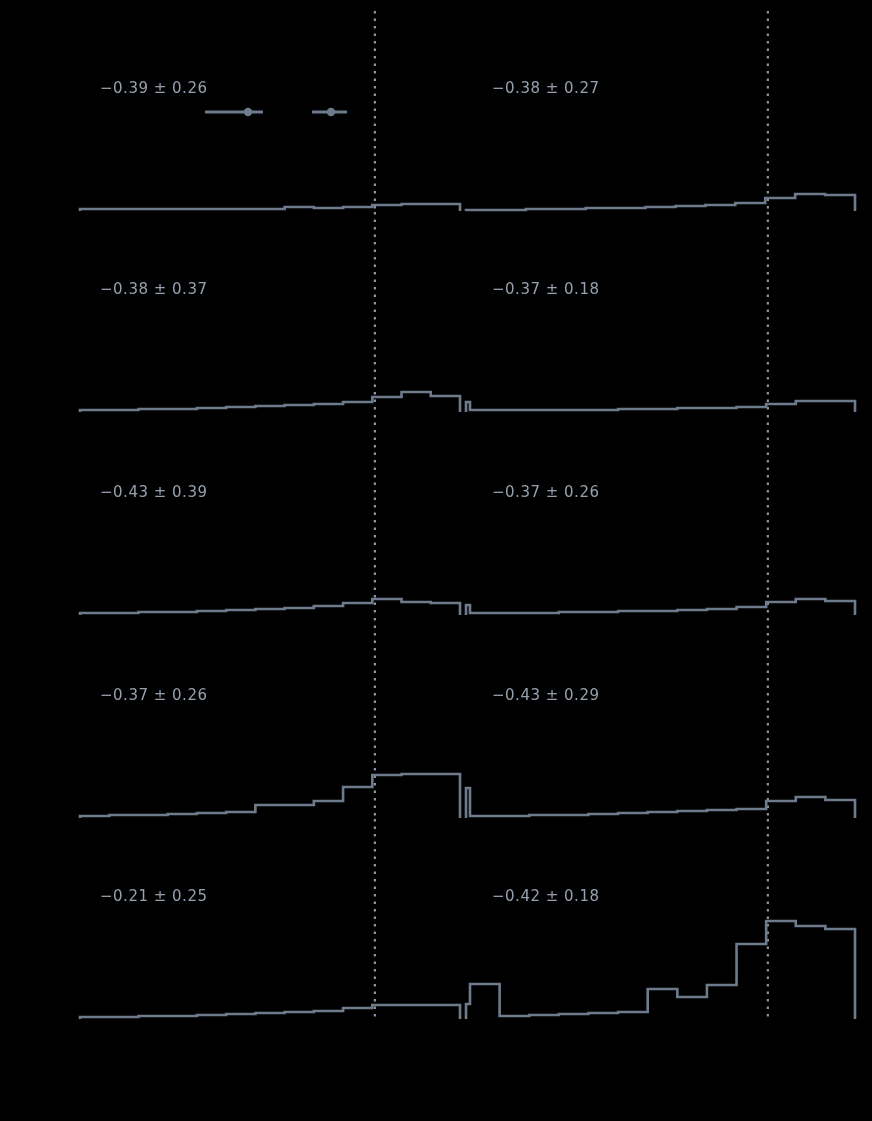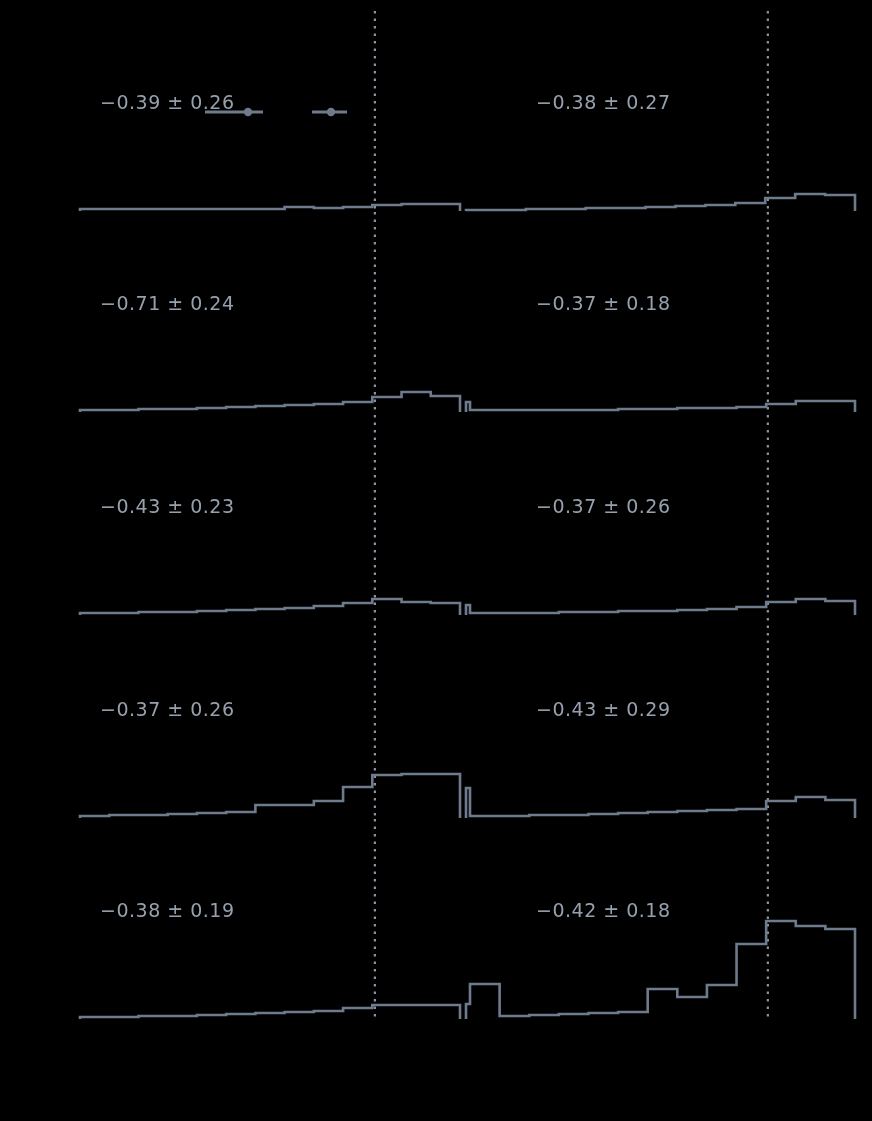--- a/index.html
+++ b/index.html
@@ -13,25 +13,25 @@
   .panel{position:absolute;height:202px;}
   .panel.col-left{left:80px;width:380px;}
   .panel.col-right{left:466px;width:389px;}
   .panel.row-1{top:11px;}
   .panel.row-2{top:212px;}
   .panel.row-3{top:415px;}
   .panel.row-4{top:618px;}
   .panel.row-5{top:819px;}
   .panel svg{position:absolute;left:0;top:0;overflow:visible;}
   .stat-label{
-    position:absolute;top:80px;left:20px;
-    font-size:19px;letter-spacing:0.5px;
+    position:absolute;top:68px;left:20px;
+    font-size:15px;letter-spacing:0.5px;
     color:#97a1ae;white-space:nowrap;
   }
-  .col-right .stat-label{left:26px;margin-left:44px;}
+  .col-right .stat-label{left:26px;}
 </style>
 </head>
 <body>
 
 <div id="canvas">
 
   <div class="panel col-left row-1">
     <div class="stat-label">−0.39 ± 0.26</div>
     <svg width="380" height="202" viewBox="0 0 380 202">
         <line x1="294.88" x2="294.88" y1="0" y2="202" stroke="#8a94a3" stroke-width="2.2" stroke-dasharray="2.5 5"></line>
@@ -44,36 +44,36 @@
   </div>
   <div class="panel col-right row-1">
     <div class="stat-label">−0.38 ± 0.27</div>
     <svg width="389" height="202" viewBox="0 0 389 202">
         <line x1="301.86400000000003" x2="301.86400000000003" y1="0" y2="202" stroke="#8a94a3" stroke-width="2.2" stroke-dasharray="2.5 5"></line>
         <path d="M 0 200 L 0 199 L 0 199 L 29.923076923076923 199 L 29.923076923076923 199 L 59.84615384615385 199 L 59.84615384615385 198 L 89.76923076923077 198 L 89.76923076923077 198 L 119.6923076923077 198 L 119.6923076923077 197 L 149.6153846153846 197 L 149.6153846153846 197 L 179.53846153846155 197 L 179.53846153846155 196 L 209.46153846153845 196 L 209.46153846153845 195 L 239.3846153846154 195 L 239.3846153846154 194 L 269.3076923076923 194 L 269.3076923076923 192 L 299.2307692307692 192 L 299.2307692307692 187 L 329.15384615384613 187 L 329.15384615384613 183 L 359.0769230769231 183 L 359.0769230769231 184 L 389 184 L 389 200" fill="none" stroke="#6e7b8d" stroke-width="2.6" stroke-linejoin="miter"></path>
       </svg>
   </div>
 
   <div class="panel col-left row-2">
-    <div class="stat-label">−0.71 ± 0.24</div>
+    <div class="stat-label">−0.38 ± 0.37</div>
     <svg width="380" height="202" viewBox="0 0 380 202">
         <line x1="294.88" x2="294.88" y1="0" y2="202" stroke="#8a94a3" stroke-width="2.2" stroke-dasharray="2.5 5"></line>
         <path d="M 0 200 L 0 198 L 0 198 L 29.23076923076923 198 L 29.23076923076923 198 L 58.46153846153846 198 L 58.46153846153846 197 L 87.6923076923077 197 L 87.6923076923077 197 L 116.92307692307692 197 L 116.92307692307692 196 L 146.15384615384616 196 L 146.15384615384616 195 L 175.3846153846154 195 L 175.3846153846154 194 L 204.6153846153846 194 L 204.6153846153846 193 L 233.84615384615384 193 L 233.84615384615384 192 L 263.0769230769231 192 L 263.0769230769231 190 L 292.3076923076923 190 L 292.3076923076923 185 L 321.53846153846155 185 L 321.53846153846155 180 L 350.7692307692308 180 L 350.7692307692308 184 L 380 184 L 380 200" fill="none" stroke="#6e7b8d" stroke-width="2.6" stroke-linejoin="miter"></path>
       </svg>
   </div>
   <div class="panel col-right row-2">
     <div class="stat-label">−0.37 ± 0.18</div>
     <svg width="389" height="202" viewBox="0 0 389 202">
         <line x1="301.86400000000003" x2="301.86400000000003" y1="0" y2="202" stroke="#8a94a3" stroke-width="2.2" stroke-dasharray="2.5 5"></line>
         <path d="M 0 200 L 0 190 L 4 190 L 4 198 L 4 198 L 33.61538461538461 198 L 33.61538461538461 198 L 63.23076923076923 198 L 63.23076923076923 198 L 92.84615384615385 198 L 92.84615384615385 198 L 122.46153846153847 198 L 122.46153846153847 198 L 152.0769230769231 198 L 152.0769230769231 197 L 181.6923076923077 197 L 181.6923076923077 197 L 211.30769230769232 197 L 211.30769230769232 196 L 240.92307692307693 196 L 240.92307692307693 196 L 270.53846153846155 196 L 270.53846153846155 195 L 300.1538461538462 195 L 300.1538461538462 192 L 329.7692307692308 192 L 329.7692307692308 189 L 359.3846153846154 189 L 359.3846153846154 189 L 389 189 L 389 200" fill="none" stroke="#6e7b8d" stroke-width="2.6" stroke-linejoin="miter"></path>
       </svg>
   </div>
 
   <div class="panel col-left row-3">
-    <div class="stat-label">−0.43 ± 0.23</div>
+    <div class="stat-label">−0.43 ± 0.39</div>
     <svg width="380" height="202" viewBox="0 0 380 202">
         <line x1="294.88" x2="294.88" y1="0" y2="202" stroke="#8a94a3" stroke-width="2.2" stroke-dasharray="2.5 5"></line>
         <path d="M 0 200 L 0 198 L 0 198 L 29.23076923076923 198 L 29.23076923076923 198 L 58.46153846153846 198 L 58.46153846153846 197 L 87.6923076923077 197 L 87.6923076923077 197 L 116.92307692307692 197 L 116.92307692307692 196 L 146.15384615384616 196 L 146.15384615384616 195 L 175.3846153846154 195 L 175.3846153846154 194 L 204.6153846153846 194 L 204.6153846153846 193 L 233.84615384615384 193 L 233.84615384615384 191 L 263.0769230769231 191 L 263.0769230769231 188 L 292.3076923076923 188 L 292.3076923076923 184 L 321.53846153846155 184 L 321.53846153846155 187 L 350.7692307692308 187 L 350.7692307692308 188 L 380 188 L 380 200" fill="none" stroke="#6e7b8d" stroke-width="2.6" stroke-linejoin="miter"></path>
       </svg>
   </div>
   <div class="panel col-right row-3">
     <div class="stat-label">−0.37 ± 0.26</div>
     <svg width="389" height="202" viewBox="0 0 389 202">
         <line x1="301.86400000000003" x2="301.86400000000003" y1="0" y2="202" stroke="#8a94a3" stroke-width="2.2" stroke-dasharray="2.5 5"></line>
         <path d="M 0 200 L 0 190 L 4 190 L 4 198 L 4 198 L 33.61538461538461 198 L 33.61538461538461 198 L 63.23076923076923 198 L 63.23076923076923 198 L 92.84615384615385 198 L 92.84615384615385 197 L 122.46153846153847 197 L 122.46153846153847 197 L 152.0769230769231 197 L 152.0769230769231 196 L 181.6923076923077 196 L 181.6923076923077 196 L 211.30769230769232 196 L 211.30769230769232 195 L 240.92307692307693 195 L 240.92307692307693 194 L 270.53846153846155 194 L 270.53846153846155 192 L 300.1538461538462 192 L 300.1538461538462 187 L 329.7692307692308 187 L 329.7692307692308 184 L 359.3846153846154 184 L 359.3846153846154 186 L 389 186 L 389 200" fill="none" stroke="#6e7b8d" stroke-width="2.6" stroke-linejoin="miter"></path>
@@ -89,21 +89,21 @@
   </div>
   <div class="panel col-right row-4">
     <div class="stat-label">−0.43 ± 0.29</div>
     <svg width="389" height="202" viewBox="0 0 389 202">
         <line x1="301.86400000000003" x2="301.86400000000003" y1="0" y2="202" stroke="#8a94a3" stroke-width="2.2" stroke-dasharray="2.5 5"></line>
         <path d="M 0 200 L 0 170 L 4 170 L 4 198 L 4 198 L 33.61538461538461 198 L 33.61538461538461 198 L 63.23076923076923 198 L 63.23076923076923 197 L 92.84615384615385 197 L 92.84615384615385 197 L 122.46153846153847 197 L 122.46153846153847 196 L 152.0769230769231 196 L 152.0769230769231 195 L 181.6923076923077 195 L 181.6923076923077 194 L 211.30769230769232 194 L 211.30769230769232 193 L 240.92307692307693 193 L 240.92307692307693 192 L 270.53846153846155 192 L 270.53846153846155 191 L 300.1538461538462 191 L 300.1538461538462 183 L 329.7692307692308 183 L 329.7692307692308 179 L 359.3846153846154 179 L 359.3846153846154 182 L 389 182 L 389 200" fill="none" stroke="#6e7b8d" stroke-width="2.6" stroke-linejoin="miter"></path>
       </svg>
   </div>
 
   <div class="panel col-left row-5">
-    <div class="stat-label">−0.38 ± 0.19</div>
+    <div class="stat-label">−0.21 ± 0.25</div>
     <svg width="380" height="202" viewBox="0 0 380 202">
         <line x1="294.88" x2="294.88" y1="0" y2="200" stroke="#8a94a3" stroke-width="2.2" stroke-dasharray="2.5 5"></line>
         <path d="M 0 200 L 0 198 L 0 198 L 29.23076923076923 198 L 29.23076923076923 198 L 58.46153846153846 198 L 58.46153846153846 197 L 87.6923076923077 197 L 87.6923076923077 197 L 116.92307692307692 197 L 116.92307692307692 196 L 146.15384615384616 196 L 146.15384615384616 195 L 175.3846153846154 195 L 175.3846153846154 194 L 204.6153846153846 194 L 204.6153846153846 193 L 233.84615384615384 193 L 233.84615384615384 192 L 263.0769230769231 192 L 263.0769230769231 189 L 292.3076923076923 189 L 292.3076923076923 186 L 321.53846153846155 186 L 321.53846153846155 186 L 350.7692307692308 186 L 350.7692307692308 186 L 380 186 L 380 200" fill="none" stroke="#6e7b8d" stroke-width="2.6" stroke-linejoin="miter"></path>
       </svg>
   </div>
   <div class="panel col-right row-5">
     <div class="stat-label">−0.42 ± 0.18</div>
     <svg width="389" height="202" viewBox="0 0 389 202">
         <line x1="301.86400000000003" x2="301.86400000000003" y1="0" y2="200" stroke="#8a94a3" stroke-width="2.2" stroke-dasharray="2.5 5"></line>
         <path d="M 0 200 L 0 185 L 4 185 L 4 165 L 4 165 L 33.61538461538461 165 L 33.61538461538461 197 L 63.23076923076923 197 L 63.23076923076923 196 L 92.84615384615385 196 L 92.84615384615385 195 L 122.46153846153847 195 L 122.46153846153847 194 L 152.0769230769231 194 L 152.0769230769231 193 L 181.6923076923077 193 L 181.6923076923077 170 L 211.30769230769232 170 L 211.30769230769232 178 L 240.92307692307693 178 L 240.92307692307693 166 L 270.53846153846155 166 L 270.53846153846155 125 L 300.1538461538462 125 L 300.1538461538462 102 L 329.7692307692308 102 L 329.7692307692308 107 L 359.3846153846154 107 L 359.3846153846154 110 L 389 110 L 389 200" fill="none" stroke="#6e7b8d" stroke-width="2.6" stroke-linejoin="miter"></path>

